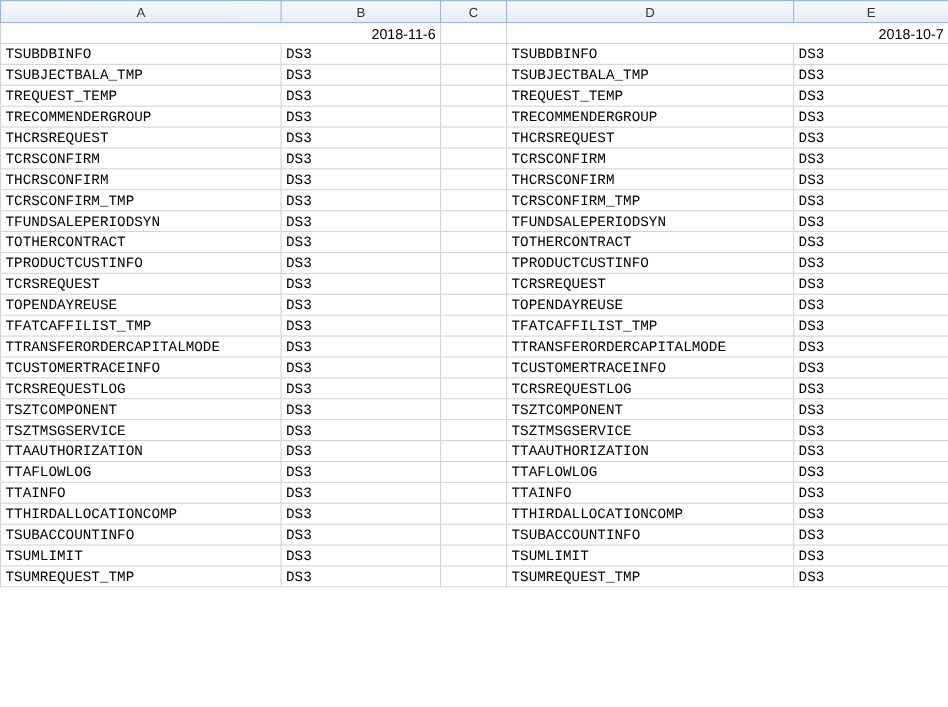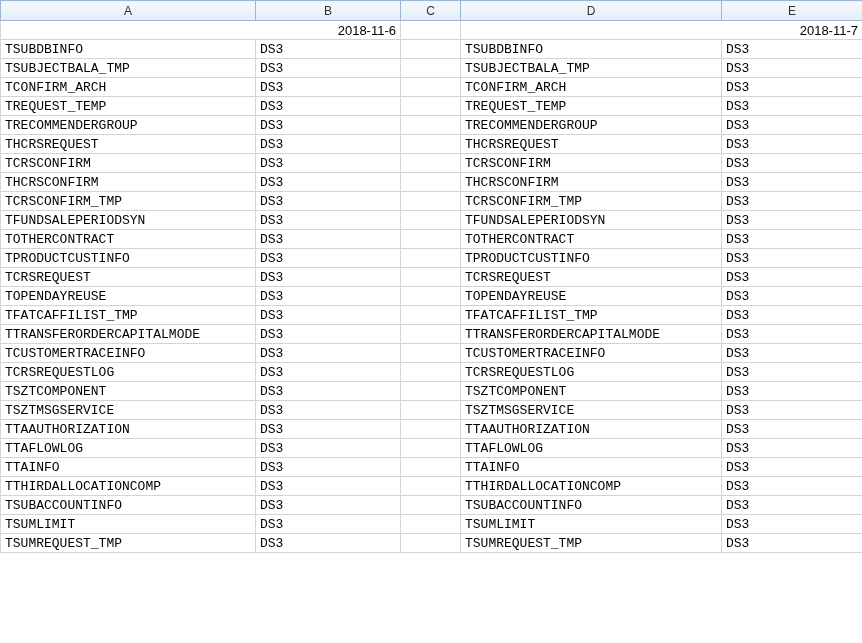--- a/index.html
+++ b/index.html
@@ -62,41 +62,34 @@
       <th>B</th>
       <th>C</th>
       <th>D</th>
       <th>E</th>
     </tr>
   </thead>
   <tbody id="grid-body">
       <tr>
         <td colspan="2" class="date-header">2018-11-6</td>
         <td></td>
-        <td colspan="2" class="date-header">2018-11-7</td>
+        <td colspan="2" class="date-header">2018-10-7</td>
       </tr>
       <tr>
         <td>TSUBDBINFO</td>
         <td>DS3</td>
         <td></td>
         <td>TSUBDBINFO</td>
         <td>DS3</td>
       </tr>
       <tr>
         <td>TSUBJECTBALA_TMP</td>
         <td>DS3</td>
         <td></td>
         <td>TSUBJECTBALA_TMP</td>
-        <td>DS3</td>
-      </tr>
-      <tr>
-        <td>TCONFIRM_ARCH</td>
-        <td>DS3</td>
-        <td></td>
-        <td>TCONFIRM_ARCH</td>
         <td>DS3</td>
       </tr>
       <tr>
         <td>TREQUEST_TEMP</td>
         <td>DS3</td>
         <td></td>
         <td>TREQUEST_TEMP</td>
         <td>DS3</td>
       </tr>
       <tr>

